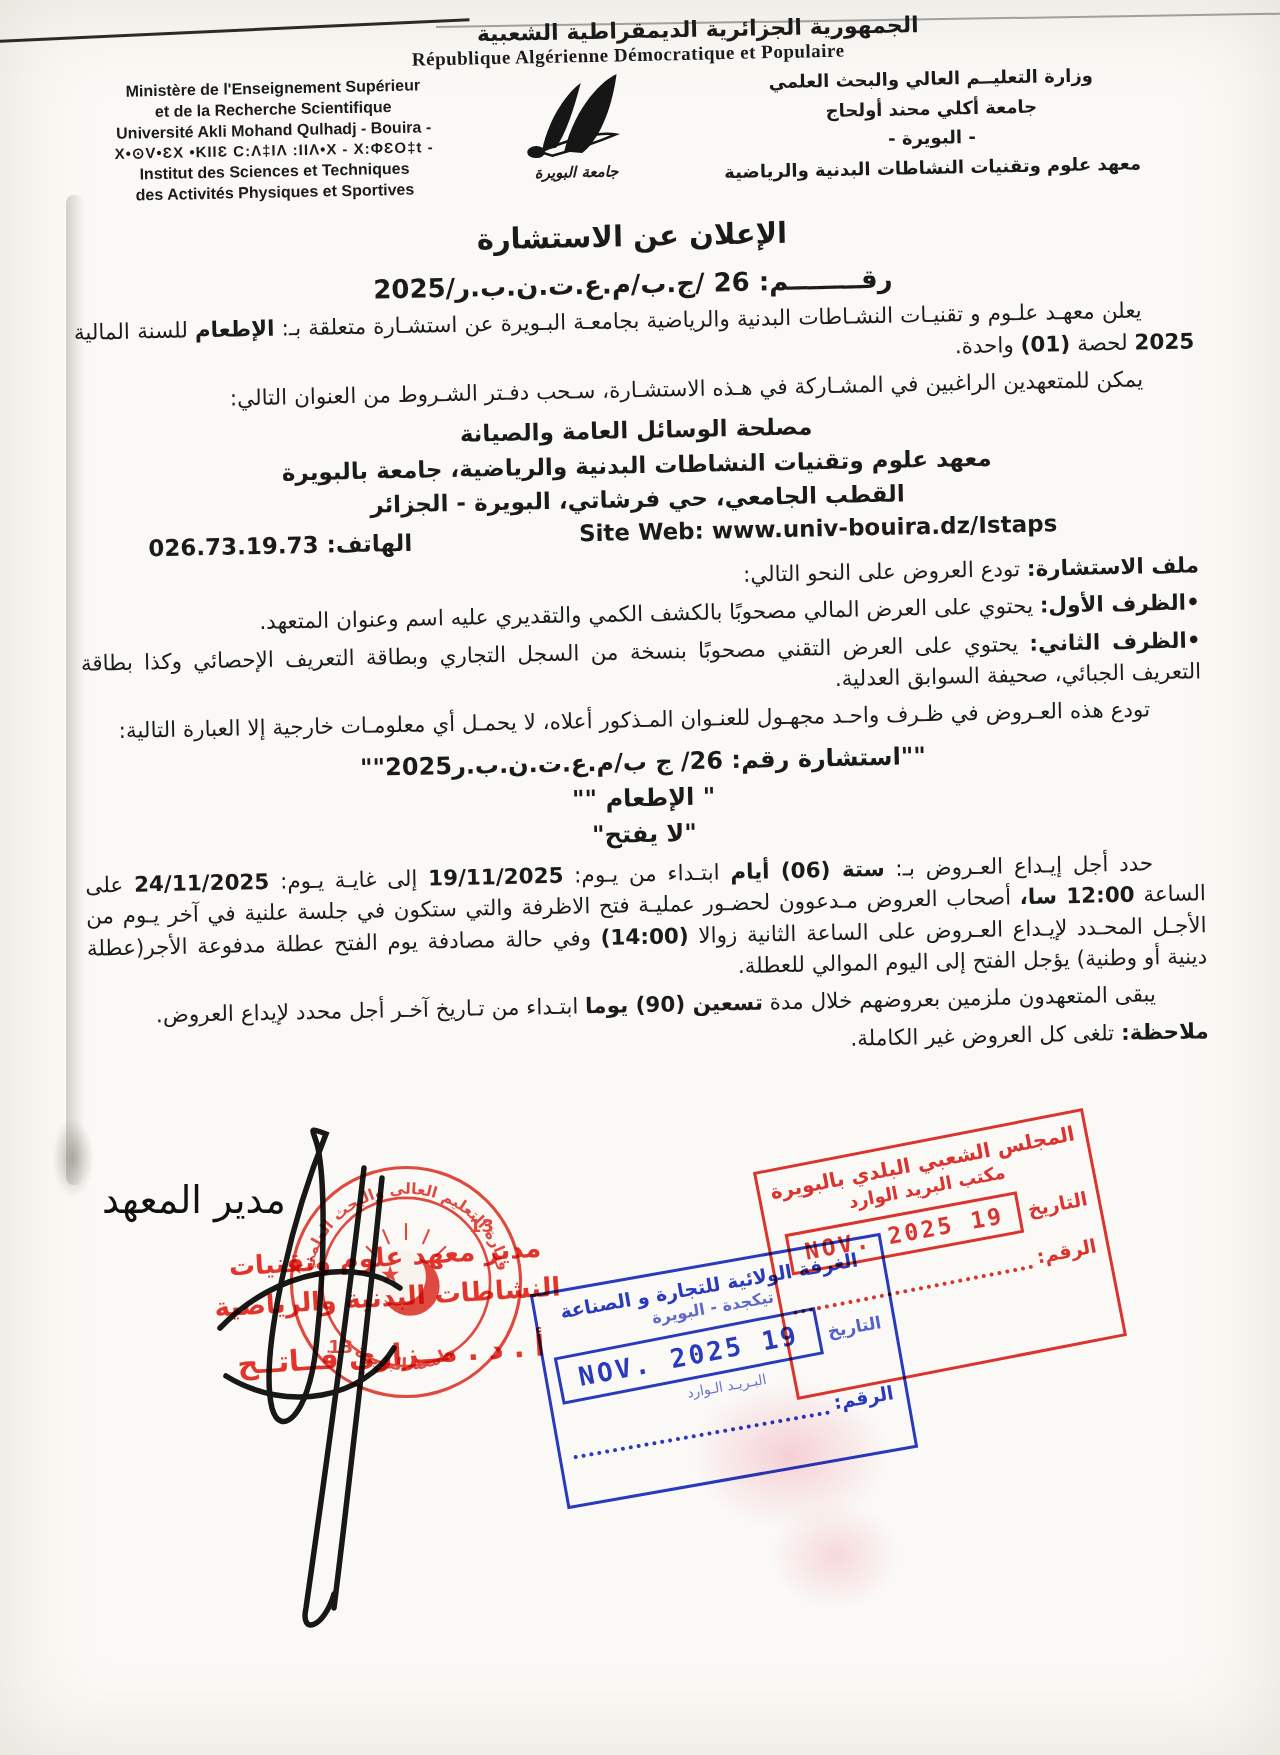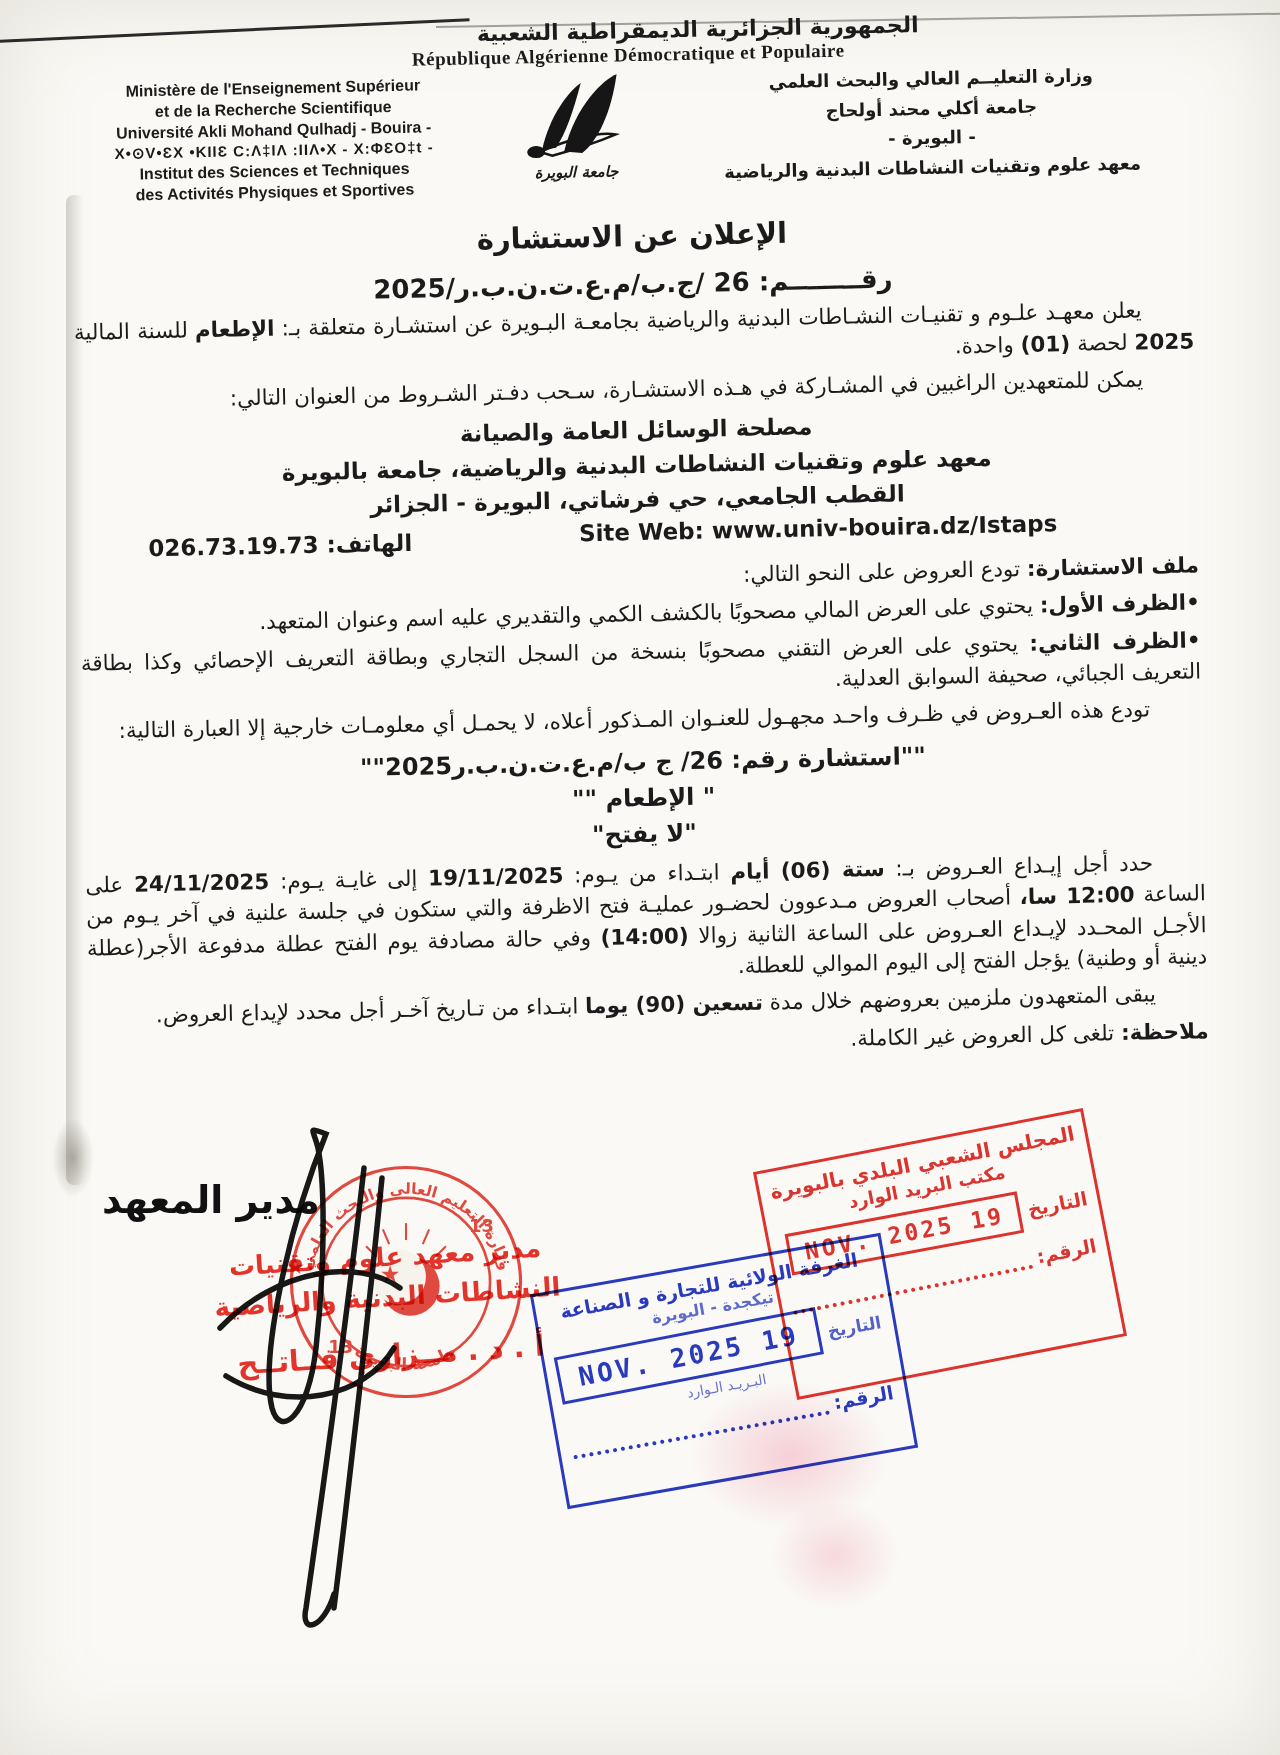--- a/index.html
+++ b/index.html
@@ -41,21 +41,21 @@
   .b{font-weight:700;}
   .center-b{direction:rtl;text-align:center;font-weight:700;font-size:23px;line-height:1.5;}
   .addr{margin-top:8px;}
   .webrow{position:relative;margin-top:2px;height:36px;}
   .site{position:absolute;left:420px;right:60px;text-align:center;font-size:23px;font-weight:700;}
   .phone{position:absolute;left:70px;top:6px;direction:rtl;font-size:23px;font-weight:700;}
   .quotes{margin-top:8px;}
   .quotes div{font-size:24px;}
 
   
-  .director-title{position:absolute;left:102px;top:1178px;font-size:38px;font-weight:700;direction:rtl;letter-spacing:1px;color:#111;}
+  .director-title{position:absolute;left:102px;top:1178px;font-size:38px;font-weight:400;direction:rtl;letter-spacing:1px;color:#111;}
   .red-names{position:absolute;left:108px;top:1242px;width:560px;transform:rotate(-3.5deg);
        direction:rtl;text-align:center;color:#e8352c;font-weight:700;mix-blend-mode:multiply;}
   .red-names .rn1{font-size:26px;letter-spacing:2px;}
   .red-names .rn2{font-size:26px;letter-spacing:2px;margin-top:10px;}
   .red-names .rn3{font-size:29px;letter-spacing:3px;margin-top:26px;}
 
   .sig{position:absolute;left:168px;top:1108px;mix-blend-mode:multiply;}
 
   .round-stamp{position:absolute;left:282px;top:1158px;mix-blend-mode:multiply;opacity:.92;}
 

